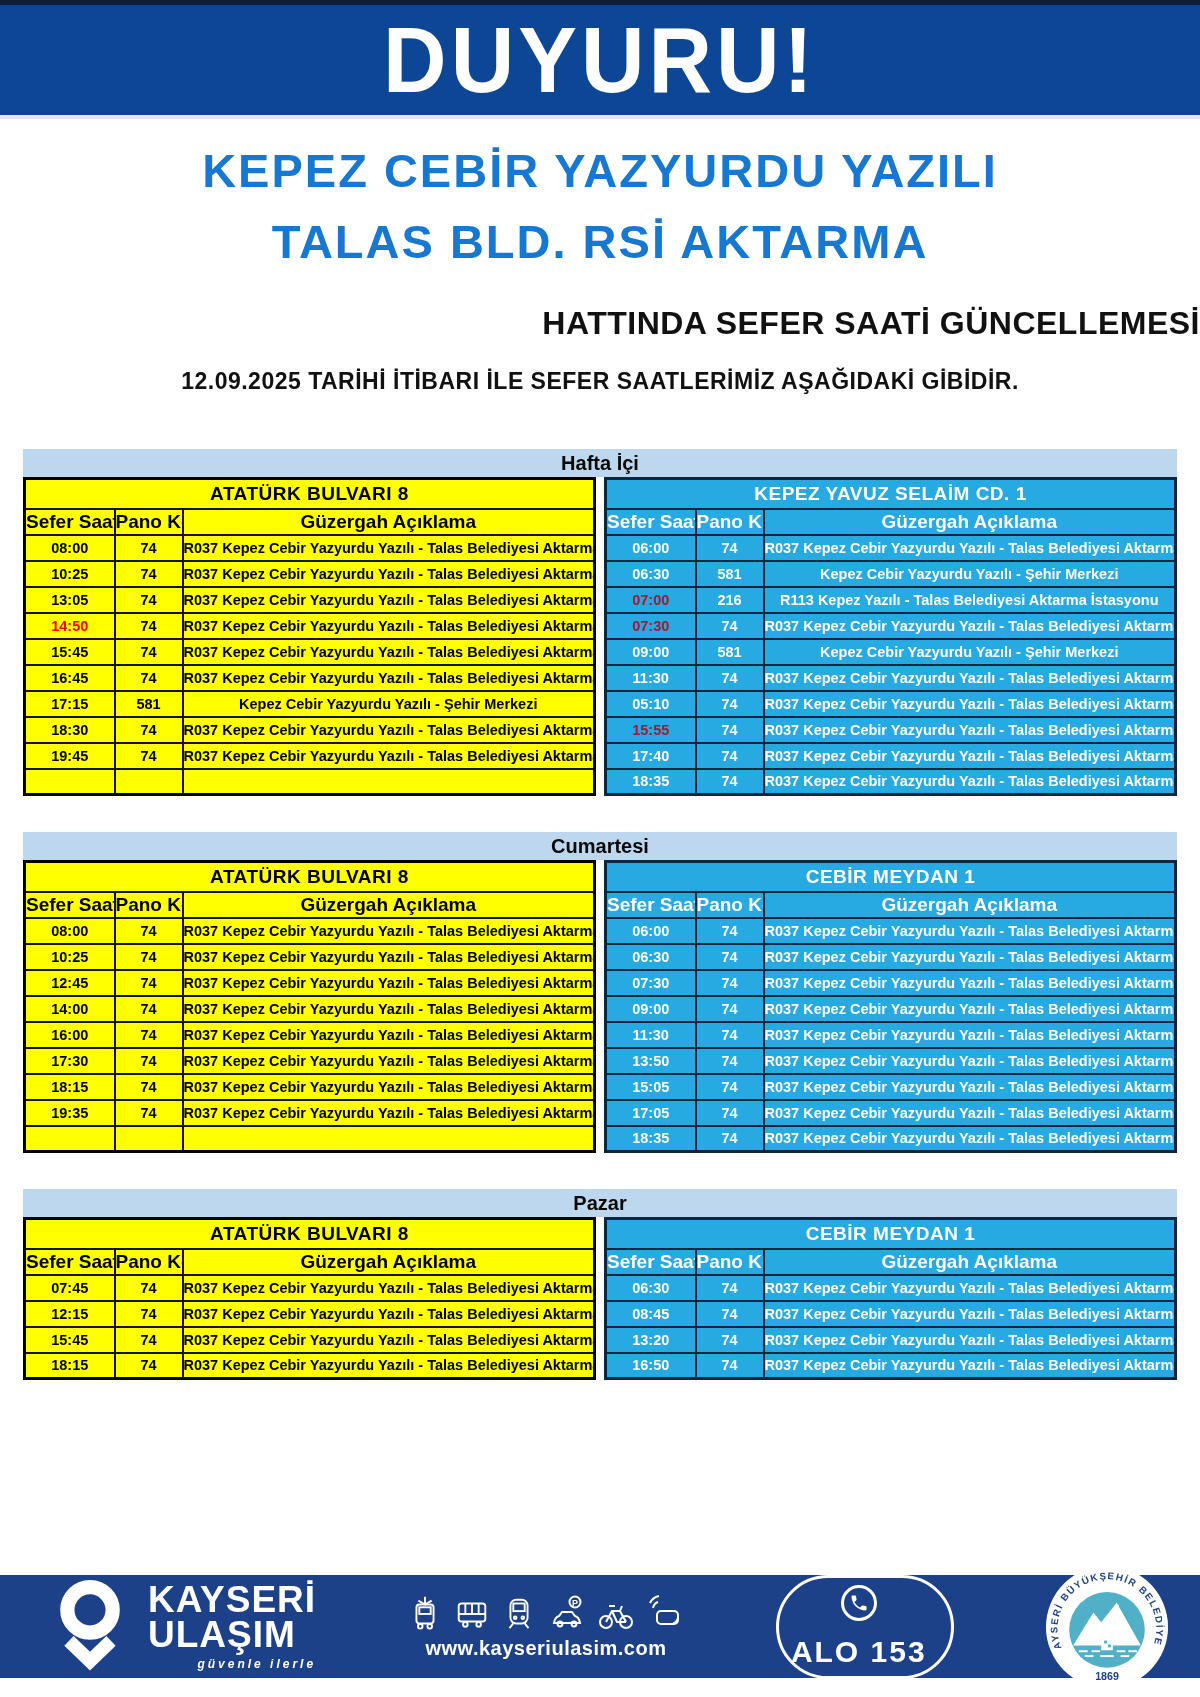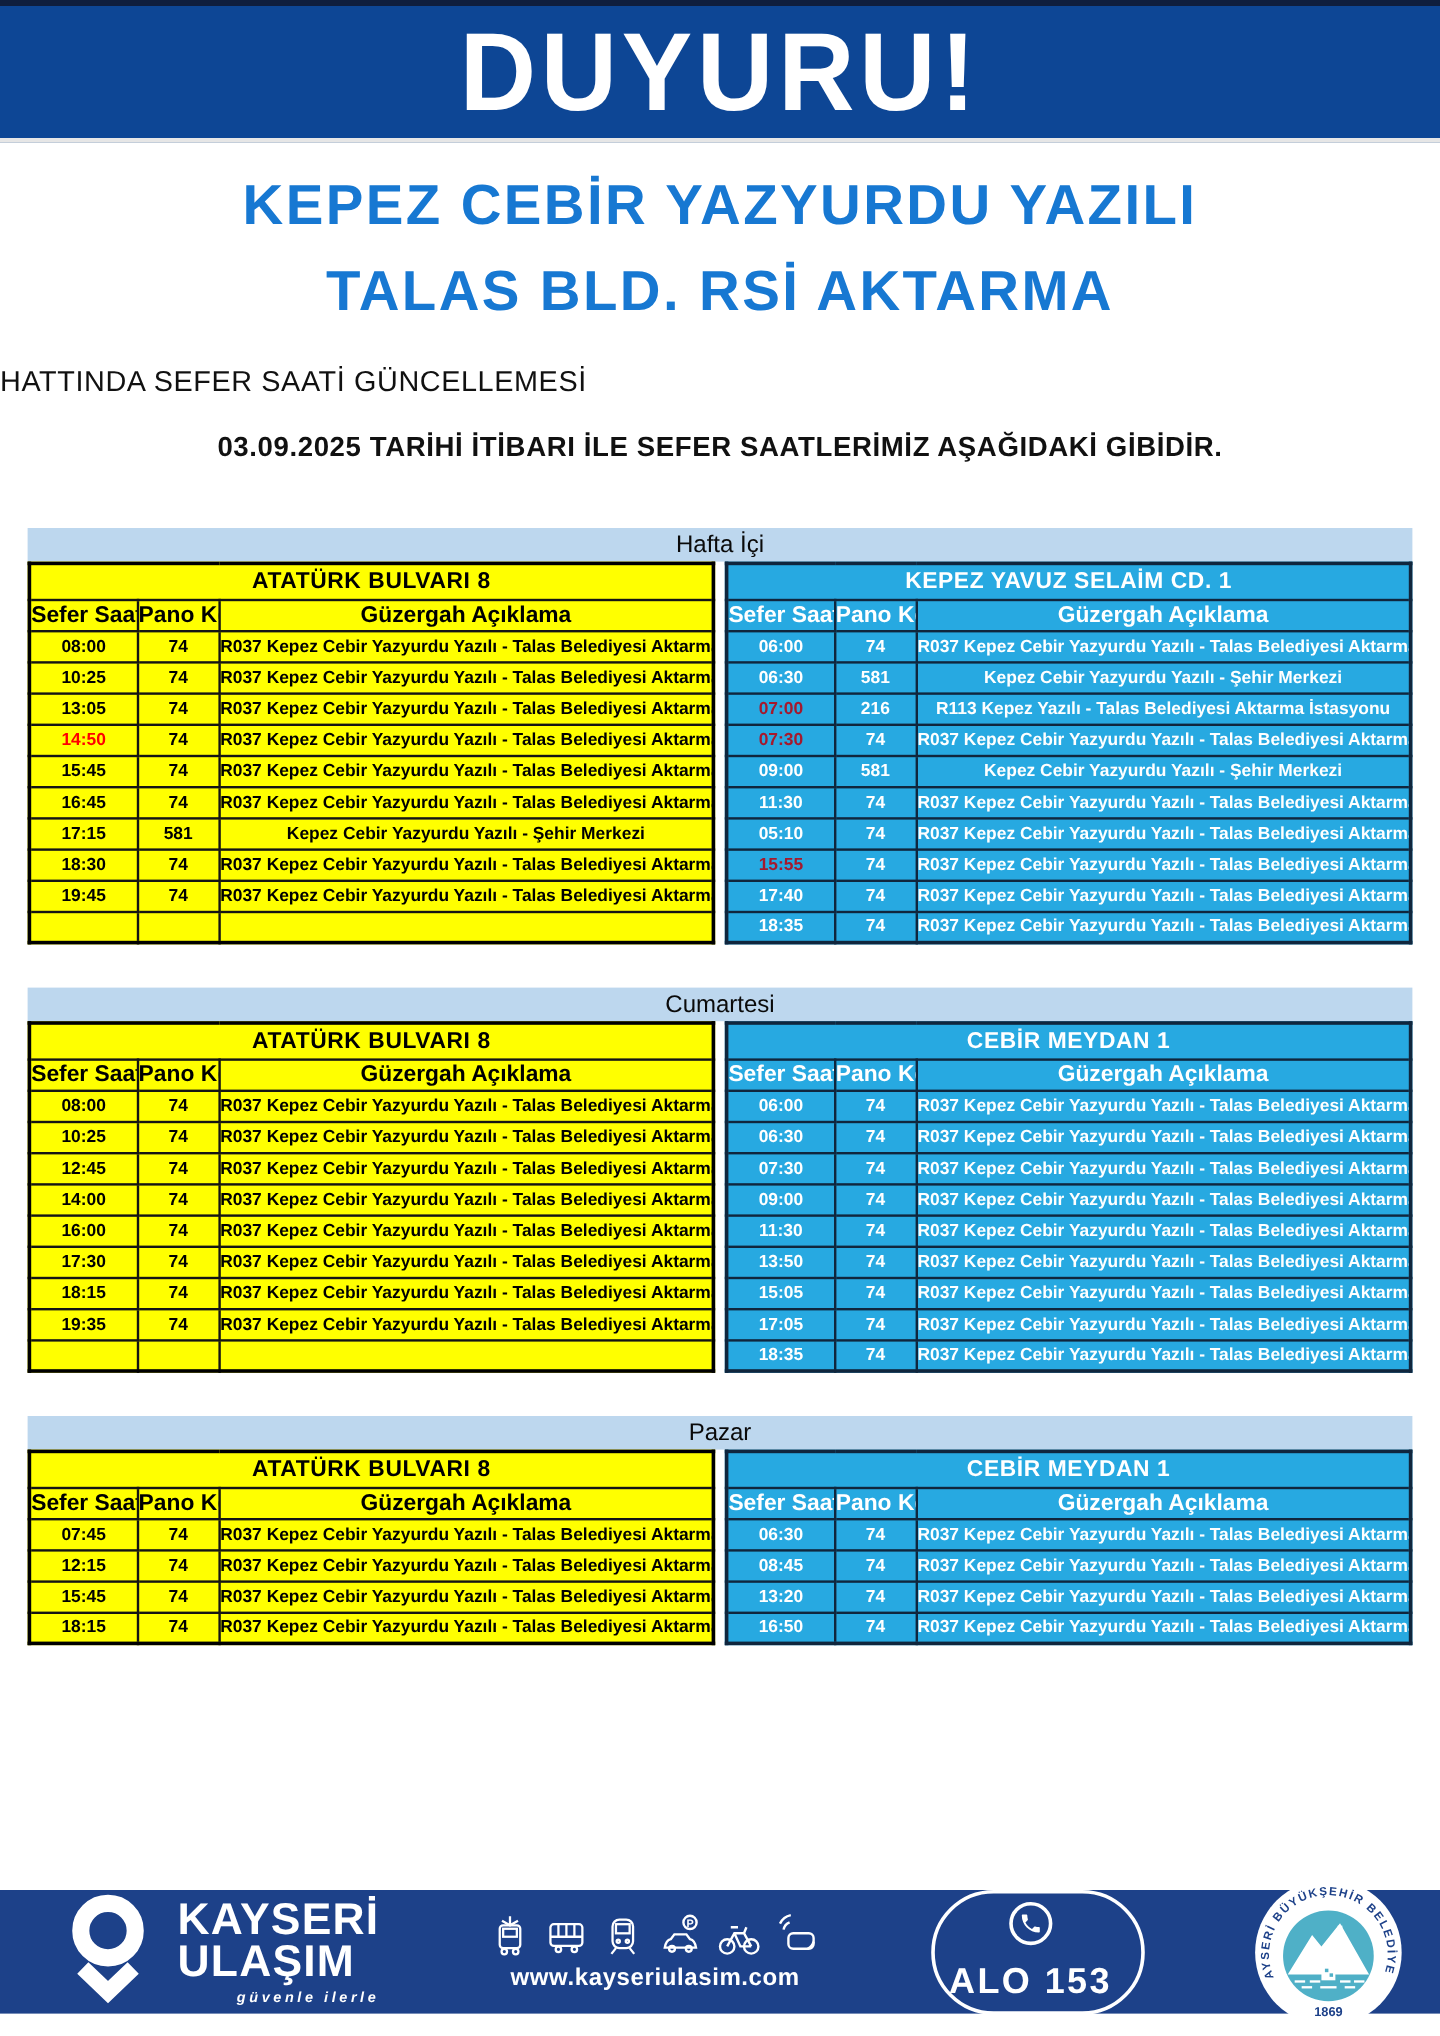--- a/index.html
+++ b/index.html
@@ -16,29 +16,29 @@
   }
   .banner-text {
     color:#ffffff; font-size:88px; font-weight:bold; letter-spacing:4px;
     transform:scaleY(1.05);
   }
   .title1, .title2 {
     text-align:center; color:#1778d2; font-weight:bold; font-size:47px; letter-spacing:2px;
   }
   .title1 { margin-top:24px; }
   .title2 { margin-top:16px; }
-  .subtitle { text-align:left; color:#111; font-weight:normal; font-size:24px; margin-top:36px; letter-spacing:0.5px; }
+  .subtitle { text-align:right; color:#111; font-weight:bold; font-size:32px; margin-top:36px; letter-spacing:0.5px; }
   .dateline { text-align:center; color:#111; font-weight:bold; font-size:23px; margin-top:26px; letter-spacing:0.5px; }
 
   
   .sections { width:1154px; margin:54px auto 0 auto; }
   .schedule + .schedule { margin-top:36px; }
   .dayband {
     height:28px; background:#bdd7ee; display:flex; align-items:center; justify-content:center;
-    font-weight:normal; font-size:20px; color:#0a0a0a;
+    font-weight:bold; font-size:20px; color:#0a0a0a;
   }
   .tables { display:flex; gap:8px; }
   table.half { border-collapse:collapse; table-layout:fixed; width:573px; }
   table.half th, table.half td { border:2px solid #141414; text-align:center; font-weight:bold; overflow:hidden; white-space:nowrap; }
   table.yellow { background:#ffff00; color:#000; border:3px solid #000; }
   table.blue   { background:#27a9e1; color:#fff; border:3px solid #10263d; }
   table.blue th, table.blue td { border-color:#10263d; }
   th.stop { height:30px; font-size:19px; letter-spacing:0.5px; }
   tr.cols th { height:26px; font-size:19px; }
   table.half td { height:26px; font-size:14.5px; }
@@ -75,21 +75,21 @@
 
 <div class="topline"></div>
 
 <header class="banner">
   <div class="banner-text">DUYURU!</div>
 </header>
 
 <h1 class="title1">KEPEZ CEBİR YAZYURDU YAZILI</h1>
 <h1 class="title2">TALAS BLD. RSİ AKTARMA</h1>
 <div class="subtitle">HATTINDA SEFER SAATİ GÜNCELLEMESİ</div>
-<div class="dateline">03.09.2025 TARİHİ İTİBARI İLE SEFER SAATLERİMİZ AŞAĞIDAKİ GİBİDİR.</div>
+<div class="dateline">12.09.2025 TARİHİ İTİBARI İLE SEFER SAATLERİMİZ AŞAĞIDAKİ GİBİDİR.</div>
 
 <div class="sections">
 
   <section class="schedule">
     <div class="dayband">Hafta İçi</div>
     <div class="tables">
       <table class="half yellow">
         <colgroup>
             <col class="w-time">
             <col class="w-pano">

